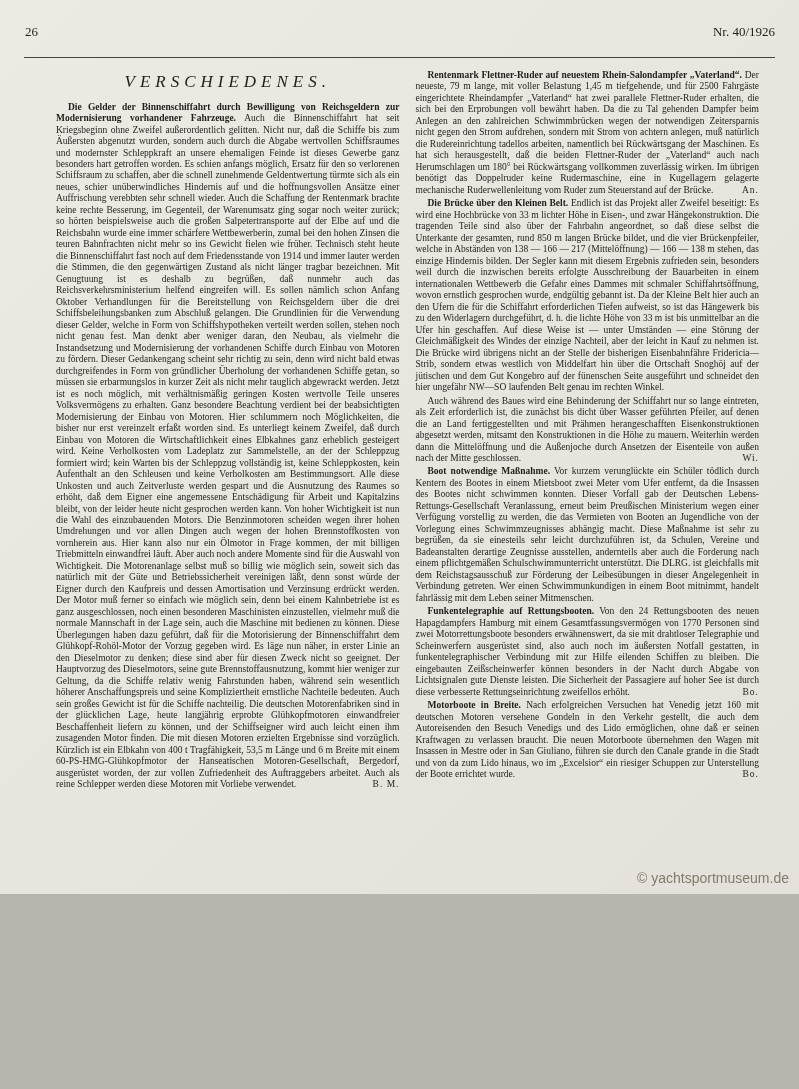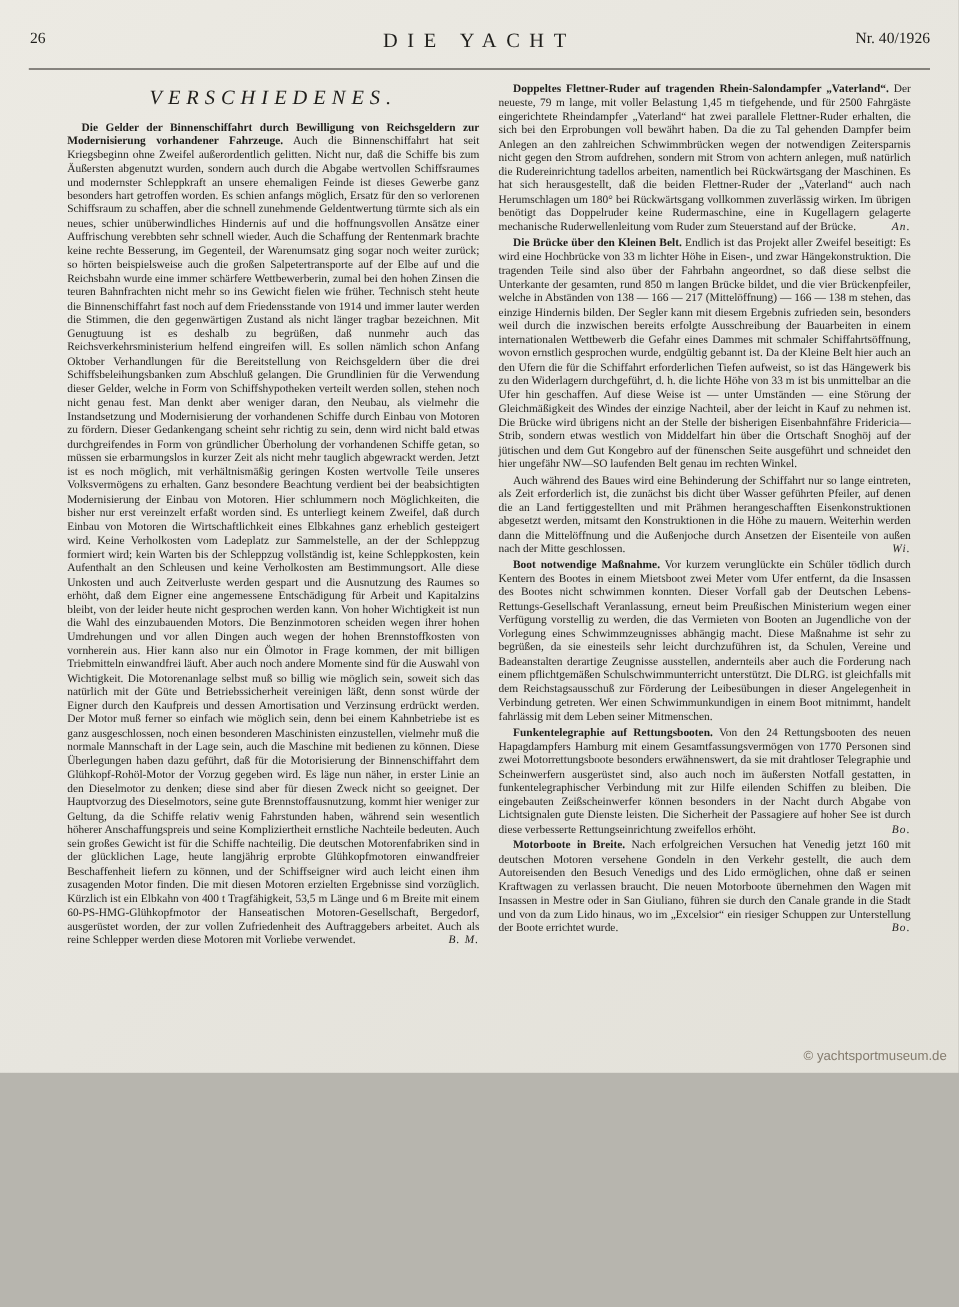--- a/index.html
+++ b/index.html
@@ -72,59 +72,57 @@
   .article {
     margin: 0 0 2px 0;
     text-indent: 12px;
   }
   .article .lead {
     font-weight: bold;
   }
   .article .sig {
     float: right;
     letter-spacing: 1px;
-    font-style: italic;
   }
   .watermark {
     position: absolute;
     right: 10px;
     bottom: 8px;
-    font-size: 11px;
+    font-size: 14px;
     color: #837a6c;
     font-family: "Liberation Sans", "DejaVu Sans", sans-serif;
     text-align: center;
   }
 </style>
 </head>
 <body>
 
 <div class="page">
 
   <header class="page-header">
     <span class="page-number">26</span>
-    <h1 class="journal-title">DIE YACHT</h1>
     <span class="issue-number">Nr. 40/1926</span>
   </header>
 
   <div class="header-rule"></div>
 
   <main class="columns">
 
     <section class="col">
       <h2 class="section-title">VERSCHIEDENES.</h2>
       <p class="article">
         <b class="lead">Die Gelder der Binnenschiffahrt durch Bewilligung von Reichsgeldern zur Modernisierung vorhandener Fahrzeuge.</b>
         <span>Auch die Binnenschiffahrt hat seit Kriegsbeginn ohne Zweifel außerordentlich gelitten. Nicht nur, daß die Schiffe bis zum Äußersten abgenutzt wurden, sondern auch durch die Abgabe wertvollen Schiffsraumes und modernster Schleppkraft an unsere ehemaligen Feinde ist dieses Gewerbe ganz besonders hart getroffen worden. Es schien anfangs möglich, Ersatz für den so verlorenen Schiffsraum zu schaffen, aber die schnell zunehmende Geldentwertung türmte sich als ein neues, schier unüberwindliches Hindernis auf und die hoffnungsvollen Ansätze einer Auffrischung verebbten sehr schnell wieder. Auch die Schaffung der Rentenmark brachte keine rechte Besserung, im Gegenteil, der Warenumsatz ging sogar noch weiter zurück; so hörten beispielsweise auch die großen Salpetertransporte auf der Elbe auf und die Reichsbahn wurde eine immer schärfere Wettbewerberin, zumal bei den hohen Zinsen die teuren Bahnfrachten nicht mehr so ins Gewicht fielen wie früher. Technisch steht heute die Binnenschiffahrt fast noch auf dem Friedensstande von 1914 und immer lauter werden die Stimmen, die den gegenwärtigen Zustand als nicht länger tragbar bezeichnen. Mit Genugtuung ist es deshalb zu begrüßen, daß nunmehr auch das Reichsverkehrsministerium helfend eingreifen will. Es sollen nämlich schon Anfang Oktober Verhandlungen für die Bereitstellung von Reichsgeldern über die drei Schiffsbeleihungsbanken zum Abschluß gelangen. Die Grundlinien für die Verwendung dieser Gelder, welche in Form von Schiffshypotheken verteilt werden sollen, stehen noch nicht genau fest. Man denkt aber weniger daran, den Neubau, als vielmehr die Instandsetzung und Modernisierung der vorhandenen Schiffe durch Einbau von Motoren zu fördern. Dieser Gedankengang scheint sehr richtig zu sein, denn wird nicht bald etwas durchgreifendes in Form von gründlicher Überholung der vorhandenen Schiffe getan, so müssen sie erbarmungslos in kurzer Zeit als nicht mehr tauglich abgewrackt werden. Jetzt ist es noch möglich, mit verhältnismäßig geringen Kosten wertvolle Teile unseres Volksvermögens zu erhalten. Ganz besondere Beachtung verdient bei der beabsichtigten Modernisierung der Einbau von Motoren. Hier schlummern noch Möglichkeiten, die bisher nur erst vereinzelt erfaßt worden sind. Es unterliegt keinem Zweifel, daß durch Einbau von Motoren die Wirtschaftlichkeit eines Elbkahnes ganz erheblich gesteigert wird. Keine Verholkosten vom Ladeplatz zur Sammelstelle, an der der Schleppzug formiert wird; kein Warten bis der Schleppzug vollständig ist, keine Schleppkosten, kein Aufenthalt an den Schleusen und keine Verholkosten am Bestimmungsort. Alle diese Unkosten und auch Zeitverluste werden gespart und die Ausnutzung des Raumes so erhöht, daß dem Eigner eine angemessene Entschädigung für Arbeit und Kapitalzins bleibt, von der leider heute nicht gesprochen werden kann. Von hoher Wichtigkeit ist nun die Wahl des einzubauenden Motors. Die Benzinmotoren scheiden wegen ihrer hohen Umdrehungen und vor allen Dingen auch wegen der hohen Brennstoffkosten von vornherein aus. Hier kann also nur ein Ölmotor in Frage kommen, der mit billigen Triebmitteln einwandfrei läuft. Aber auch noch andere Momente sind für die Auswahl von Wichtigkeit. Die Motorenanlage selbst muß so billig wie möglich sein, soweit sich das natürlich mit der Güte und Betriebssicherheit vereinigen läßt, denn sonst würde der Eigner durch den Kaufpreis und dessen Amortisation und Verzinsung erdrückt werden. Der Motor muß ferner so einfach wie möglich sein, denn bei einem Kahnbetriebe ist es ganz ausgeschlossen, noch einen besonderen Maschinisten einzustellen, vielmehr muß die normale Mannschaft in der Lage sein, auch die Maschine mit bedienen zu können. Diese Überlegungen haben dazu geführt, daß für die Motorisierung der Binnenschiffahrt dem Glühkopf-Rohöl-Motor der Vorzug gegeben wird. Es läge nun näher, in erster Linie an den Dieselmotor zu denken; diese sind aber für diesen Zweck nicht so geeignet. Der Hauptvorzug des Dieselmotors, seine gute Brennstoffausnutzung, kommt hier weniger zur Geltung, da die Schiffe relativ wenig Fahrstunden haben, während sein wesentlich höherer Anschaffungspreis und seine Kompliziertheit ernstliche Nachteile bedeuten. Auch sein großes Gewicht ist für die Schiffe nachteilig. Die deutschen Motorenfabriken sind in der glücklichen Lage, heute langjährig erprobte Glühkopfmotoren einwandfreier Beschaffenheit liefern zu können, und der Schiffseigner wird auch leicht einen ihm zusagenden Motor finden. Die mit diesen Motoren erzielten Ergebnisse sind vorzüglich. Kürzlich ist ein Elbkahn von 400 t Tragfähigkeit, 53,5 m Länge und 6 m Breite mit einem 60-PS-HMG-Glühkopfmotor der Hanseatischen Motoren-Gesellschaft, Bergedorf, ausgerüstet worden, der zur vollen Zufriedenheit des Auftraggebers arbeitet. Auch als reine Schlepper werden diese Motoren mit Vorliebe verwendet.</span>
         <span class="sig">B. M.</span>
       </p>
     </section>
 
     <section class="col">
       <p class="article">
-        <b class="lead">Doppeltes Flettner-Ruder auf tragenden Rhein-Salondampfer „Vaterland“.</b>
+        <b class="lead">Rentenmark Flettner-Ruder auf neuestem Rhein-Salondampfer „Vaterland“.</b>
         <span>Der neueste, 79 m lange, mit voller Belastung 1,45 m tiefgehende, und für 2500 Fahrgäste eingerichtete Rheindampfer „Vaterland“ hat zwei parallele Flettner-Ruder erhalten, die sich bei den Erprobungen voll bewährt haben. Da die zu Tal gehenden Dampfer beim Anlegen an den zahlreichen Schwimmbrücken wegen der notwendigen Zeitersparnis nicht gegen den Strom aufdrehen, sondern mit Strom von achtern anlegen, muß natürlich die Rudereinrichtung tadellos arbeiten, namentlich bei Rückwärtsgang der Maschinen. Es hat sich herausgestellt, daß die beiden Flettner-Ruder der „Vaterland“ auch nach Herumschlagen um 180° bei Rückwärtsgang vollkommen zuverlässig wirken. Im übrigen benötigt das Doppelruder keine Rudermaschine, eine in Kugellagern gelagerte mechanische Ruderwellenleitung vom Ruder zum Steuerstand auf der Brücke.</span>
         <span class="sig">An.</span>
       </p>
       <p class="article">
         <b class="lead">Die Brücke über den Kleinen Belt.</b>
         <span>Endlich ist das Projekt aller Zweifel beseitigt: Es wird eine Hochbrücke von 33 m lichter Höhe in Eisen-, und zwar Hängekonstruktion. Die tragenden Teile sind also über der Fahrbahn angeordnet, so daß diese selbst die Unterkante der gesamten, rund 850 m langen Brücke bildet, und die vier Brückenpfeiler, welche in Abständen von 138 — 166 — 217 (Mittelöffnung) — 166 — 138 m stehen, das einzige Hindernis bilden. Der Segler kann mit diesem Ergebnis zufrieden sein, besonders weil durch die inzwischen bereits erfolgte Ausschreibung der Bauarbeiten in einem internationalen Wettbewerb die Gefahr eines Dammes mit schmaler Schiffahrtsöffnung, wovon ernstlich gesprochen wurde, endgültig gebannt ist. Da der Kleine Belt hier auch an den Ufern die für die Schiffahrt erforderlichen Tiefen aufweist, so ist das Hängewerk bis zu den Widerlagern durchgeführt, d. h. die lichte Höhe von 33 m ist bis unmittelbar an die Ufer hin geschaffen. Auf diese Weise ist — unter Umständen — eine Störung der Gleichmäßigkeit des Windes der einzige Nachteil, aber der leicht in Kauf zu nehmen ist. Die Brücke wird übrigens nicht an der Stelle der bisherigen Eisenbahnfähre Fridericia—Strib, sondern etwas westlich von Middelfart hin über die Ortschaft Snoghöj auf der jütischen und dem Gut Kongebro auf der fünenschen Seite ausgeführt und schneidet den hier ungefähr NW—SO laufenden Belt genau im rechten Winkel.</span>
         <span class="sig"></span>
       </p>
       <p class="article">
         <span>Auch während des Baues wird eine Behinderung der Schiffahrt nur so lange eintreten, als Zeit erforderlich ist, die zunächst bis dicht über Wasser geführten Pfeiler, auf denen die an Land fertiggestellten und mit Prähmen herangeschafften Eisenkonstruktionen abgesetzt werden, mitsamt den Konstruktionen in die Höhe zu mauern. Weiterhin werden dann die Mittelöffnung und die Außenjoche durch Ansetzen der Eisenteile von außen nach der Mitte geschlossen.</span>

